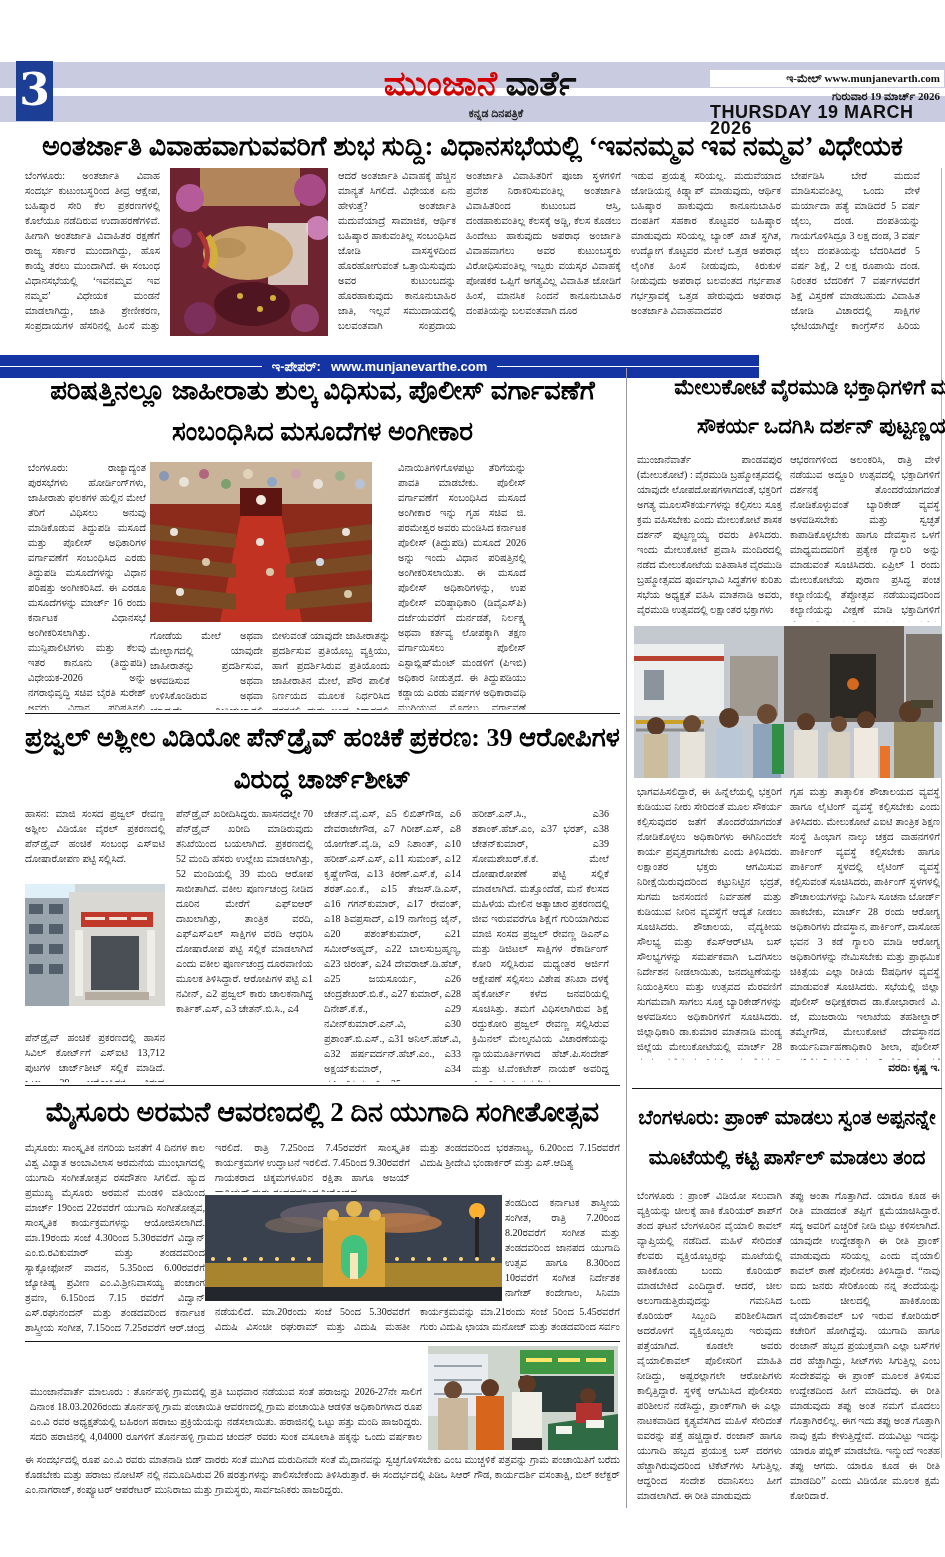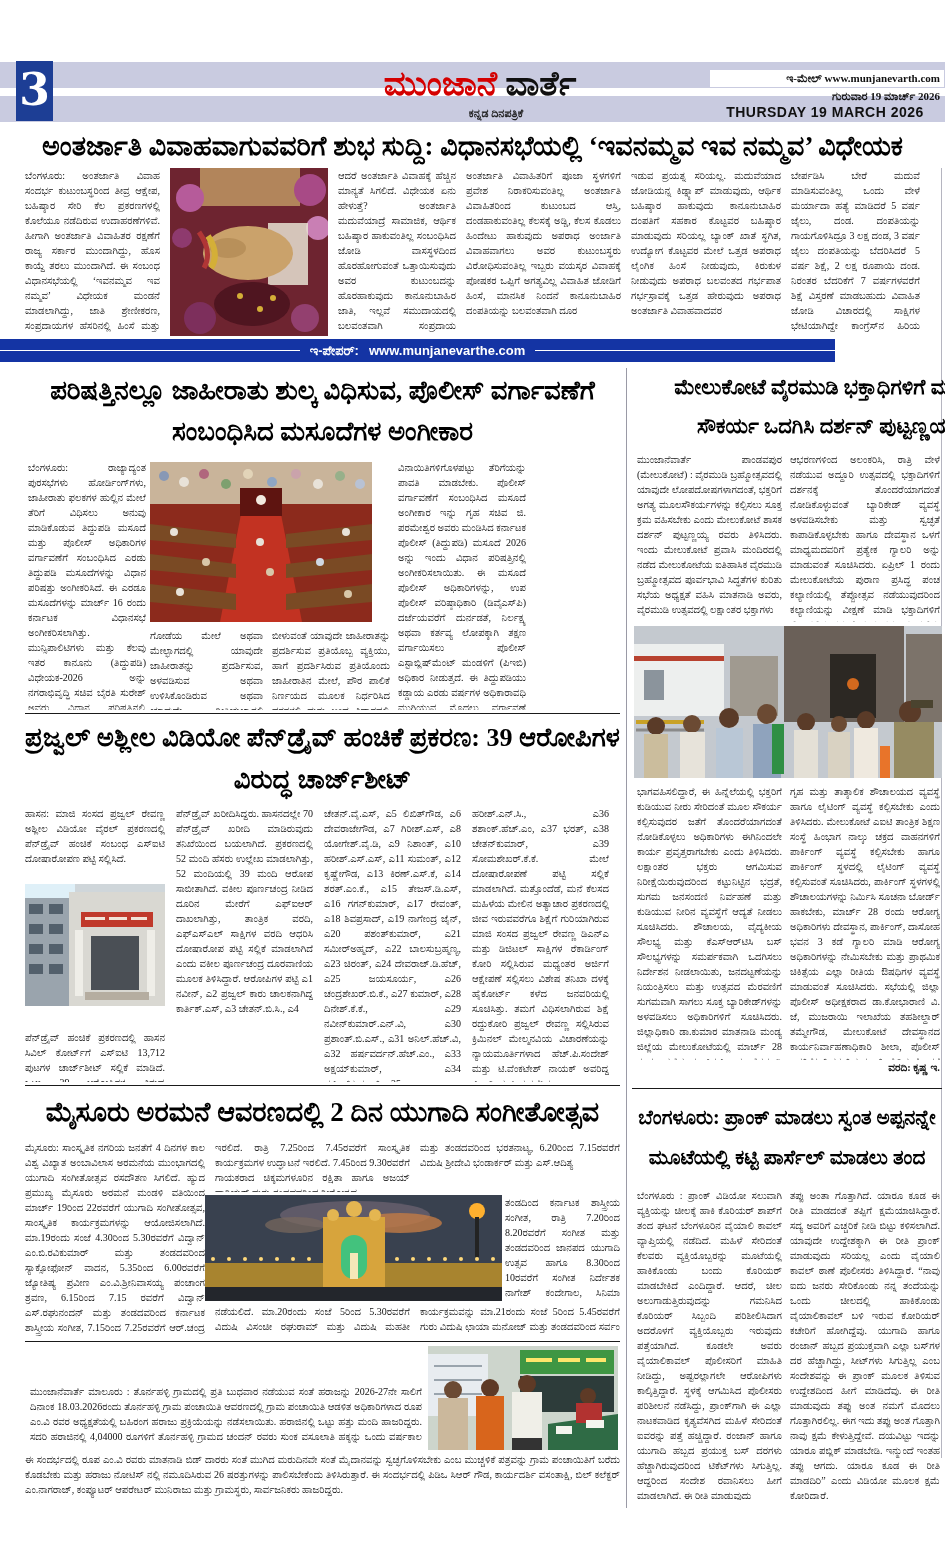--- a/index.html
+++ b/index.html
@@ -8,21 +8,21 @@
   .abs{position:absolute;}
   .band{background:#c9cbe0;}
   .pagenum{background:#1d3e95;color:#fff;font-family:"DejaVu Serif",serif;font-weight:bold;
            font-size:44px;text-align:center;line-height:58px;}
   .mast-title{font-size:34px;font-weight:bold;text-align:center;line-height:44px;white-space:nowrap;}
   .mast-red{color:#d40000;}
   .mast-black{color:#101010;}
   .mast-sub{font-size:11px;font-weight:bold;text-align:center;color:#222;}
   .email-strip{background:#ffffff;font-size:11px;font-weight:bold;text-align:right;line-height:17px;padding-right:4px;}
   .hdate{font-size:11px;font-weight:bold;text-align:right;line-height:15px;}
-  .hdate-en{font-family:"Liberation Sans",sans-serif;font-size:14px;font-weight:bold;text-align:center;line-height:16px;letter-spacing:0.5px;}
+  .hdate-en{font-family:"Liberation Sans",sans-serif;font-size:18px;font-weight:bold;text-align:left;line-height:16px;letter-spacing:0.5px;}
   .headline{font-weight:bold;text-align:center;color:#000;overflow:hidden;}
   .bodytxt{font-size:10px;line-height:1.5;text-align:justify;overflow:hidden;word-break:break-word;}
   .epaper{background:#1434a4;color:#fff;display:flex;align-items:center;gap:10px;}
   .epaper .line{flex:1;height:1px;background:#ffffff;}
   .epaper .txt{font-family:"Liberation Sans",sans-serif;font-weight:bold;font-size:13px;white-space:nowrap;}
   .rule-h{background:#1a1a1a;height:1px;}
   .rule-v{background:#9a9aa6;width:1px;}
   .photo{overflow:hidden;background:#ddd;}
   .photo svg{display:block;width:100%;height:100%;}
   .byline{font-size:10.5px;font-weight:bold;text-align:right;}
@@ -71,21 +71,21 @@
           <circle cx="90" cy="141" r="3" fill="#d4af37"></circle>
           <circle cx="103" cy="130" r="3" fill="#d4af37"></circle>
       </svg>
     </div>
     <div class="bodytxt" style="width:118px;height:168px;">ಆದರೆ ಅಂತರ್ಜಾತಿ ವಿವಾಹಕ್ಕೆ ಹೆಚ್ಚಿನ ಮಾನ್ಯತೆ ಸಿಗಲಿದೆ. ವಿಧೇಯಕ ಏನು ಹೇಳುತ್ತೆ? ಅಂತರ್ಜಾತಿ ಮದುವೆಯಾದ್ರೆ ಸಾಮಾಜಿಕ, ಆರ್ಥಿಕ ಬಹಿಷ್ಕಾರ ಹಾಕುವಂತಿಲ್ಲ ಸಂಬಂಧಿಸಿದ ಜೋಡಿ ವಾಸಸ್ಥಳದಿಂದ ಹೊರಹೋಗುವಂತೆ ಒತ್ತಾಯಿಸುವುದು ಅವರ ಕುಟುಂಬದನ್ನು ಹೊರಹಾಕುವುದು ಕಾನೂನುಬಾಹಿರ ಜಾತಿ, ಇಲ್ಲವೆ ಸಮುದಾಯದಲ್ಲಿ ಬಲವಂತವಾಗಿ ಸಂಪ್ರದಾಯ ಹೇರುವಂತಿಲ್ಲ</div>
     <div class="bodytxt" style="width:155px;height:168px;">ಅಂತರ್ಜಾತಿ ವಿವಾಹಿತರಿಗೆ ಪೂಜಾ ಸ್ಥಳಗಳಿಗೆ ಪ್ರವೇಶ ನಿರಾಕರಿಸುವಂತಿಲ್ಲ ಅಂತರ್ಜಾತಿ ವಿವಾಹಿತರಿಂದ ಕುಟುಂಬದ ಆಸ್ತಿ, ದಂಡಹಾಕುವಂತಿಲ್ಲ ಕೆಲಸಕ್ಕೆ ಅಡ್ಡಿ, ಕೆಲಸ ಕೊಡಲು ಹಿಂದೇಟು ಹಾಕುವುದು ಅಪರಾಧ ಅಂರ್ಜಾತಿ ವಿವಾಹವಾಗಲು ಅವರ ಕುಟುಂಬಸ್ಥರು ವಿರೋಧಿಸುವಂತಿಲ್ಲ ಇಬ್ಬರು ವಯಸ್ಕರ ವಿವಾಹಕ್ಕೆ ಪೋಷಕರ ಒಪ್ಪಿಗೆ ಅಗತ್ಯವಿಲ್ಲ ವಿವಾಹಿತ ಜೋಡಿಗೆ ಹಿಂಸೆ, ಮಾನಸಿಕ ನಿಂದನೆ ಕಾನೂನುಬಾಹಿರ ದಂಪತಿಯನ್ನು ಬಲವಂತವಾಗಿ ದೂರ</div>
     <div class="bodytxt" style="width:150px;height:168px;">ಇಡುವ ಪ್ರಯತ್ನ ಸರಿಯಲ್ಲ. ಮದುವೆಯಾದ ಜೋಡಿಯನ್ನ ಕಿಡ್ನ್ಯಾಪ್ ಮಾಡುವುದು, ಆರ್ಥಿಕ ಬಹಿಷ್ಕಾರ ಹಾಕುವುದು ಕಾನೂನುಬಾಹಿರ ದಂಪತಿಗೆ ಸಹಕಾರ ಕೊಟ್ಟವರ ಬಹಿಷ್ಕಾರ ಮಾಡುವುದು ಸರಿಯಲ್ಲ ಬ್ಯಾಂಕ್ ಖಾತೆ ಸ್ಥಗಿತ, ಉದ್ಯೋಗ ಕೊಟ್ಟವರ ಮೇಲೆ ಒತ್ತಡ ಅಪರಾಧ ಲೈಂಗಿಕ ಹಿಂಸೆ ನೀಡುವುದು, ಕಿರುಕುಳ ನೀಡುವುದು ಅಪರಾಧ ಬಲವಂತದ ಗರ್ಭಪಾತ ಗರ್ಭಸ್ರಾವಕ್ಕೆ ಒತ್ತಡ ಹೇರುವುದು ಅಪರಾಧ ಅಂತರ್ಜಾತಿ ವಿವಾಹವಾದವರ</div>
     <div class="bodytxt" style="width:129px;height:168px;">ಬೇರ್ಪಡಿಸಿ ಬೇರೆ ಮದುವೆ ಮಾಡಿಸುವಂತಿಲ್ಲ ಒಂದು ವೇಳೆ ಮರ್ಯಾದಾ ಹತ್ಯೆ ಮಾಡಿದರೆ 5 ವರ್ಷ ಜೈಲು, ದಂಡ. ದಂಪತಿಯನ್ನು ಗಾಯಗೊಳಿಸಿದ್ರೂ 3 ಲಕ್ಷ ದಂಡ, 3 ವರ್ಷ ಜೈಲು ದಂಪತಿಯನ್ನು ಬೆದರಿಸಿದರೆ 5 ವರ್ಷ ಶಿಕ್ಷೆ, 2 ಲಕ್ಷ ರೂಪಾಯಿ ದಂಡ. ನಿರಂತರ ಬೆದರಿಕೆಗೆ 7 ವರ್ಷಗಳವರೆಗೆ ಶಿಕ್ಷೆ ವಿಸ್ತರಣೆ ಮಾಡಬಹುದು ವಿವಾಹಿತ ಜೋಡಿ ವಿಚಾರದಲ್ಲಿ ಸಾಕ್ಷಿಗಳ ಭೇಟಿಯಾಗಿದ್ದೇ ಕಾಂಗ್ರೆಸ್‌ನ ಹಿರಿಯ ಶಾಸಕರ ತಂಡ</div>
   </div>
 
-  <div class="abs epaper" style="left:0;top:339px;width:835px;height:23px;text-align:center;">
+  <div class="abs epaper" style="left:0;top:355px;width:759px;height:23px;text-align:center;">
     <span class="line"></span>
     <span class="txt">ಇ-ಪೇಪರ್:</span>
     <span class="txt">www.munjanevarthe.com</span>
     <span class="line"></span>
   </div>
 
   <div class="abs rule-v" style="left:626px;top:368px;height:1140px;"></div>
   <div class="abs rule-v" style="left:941px;top:168px;height:1290px;background:#b5b5c0;"></div>
 
   <div class="abs headline" style="left:25px;top:370px;width:595px;height:82px;font-size:26px;line-height:41px;">ಪರಿಷತ್ತಿನಲ್ಲೂ ಜಾಹೀರಾತು ಶುಲ್ಕ ವಿಧಿಸುವ, ಪೊಲೀಸ್ ವರ್ಗಾವಣೆಗೆ ಸಂಬಂಧಿಸಿದ ಮಸೂದೆಗಳ ಅಂಗೀಕಾರ</div>

